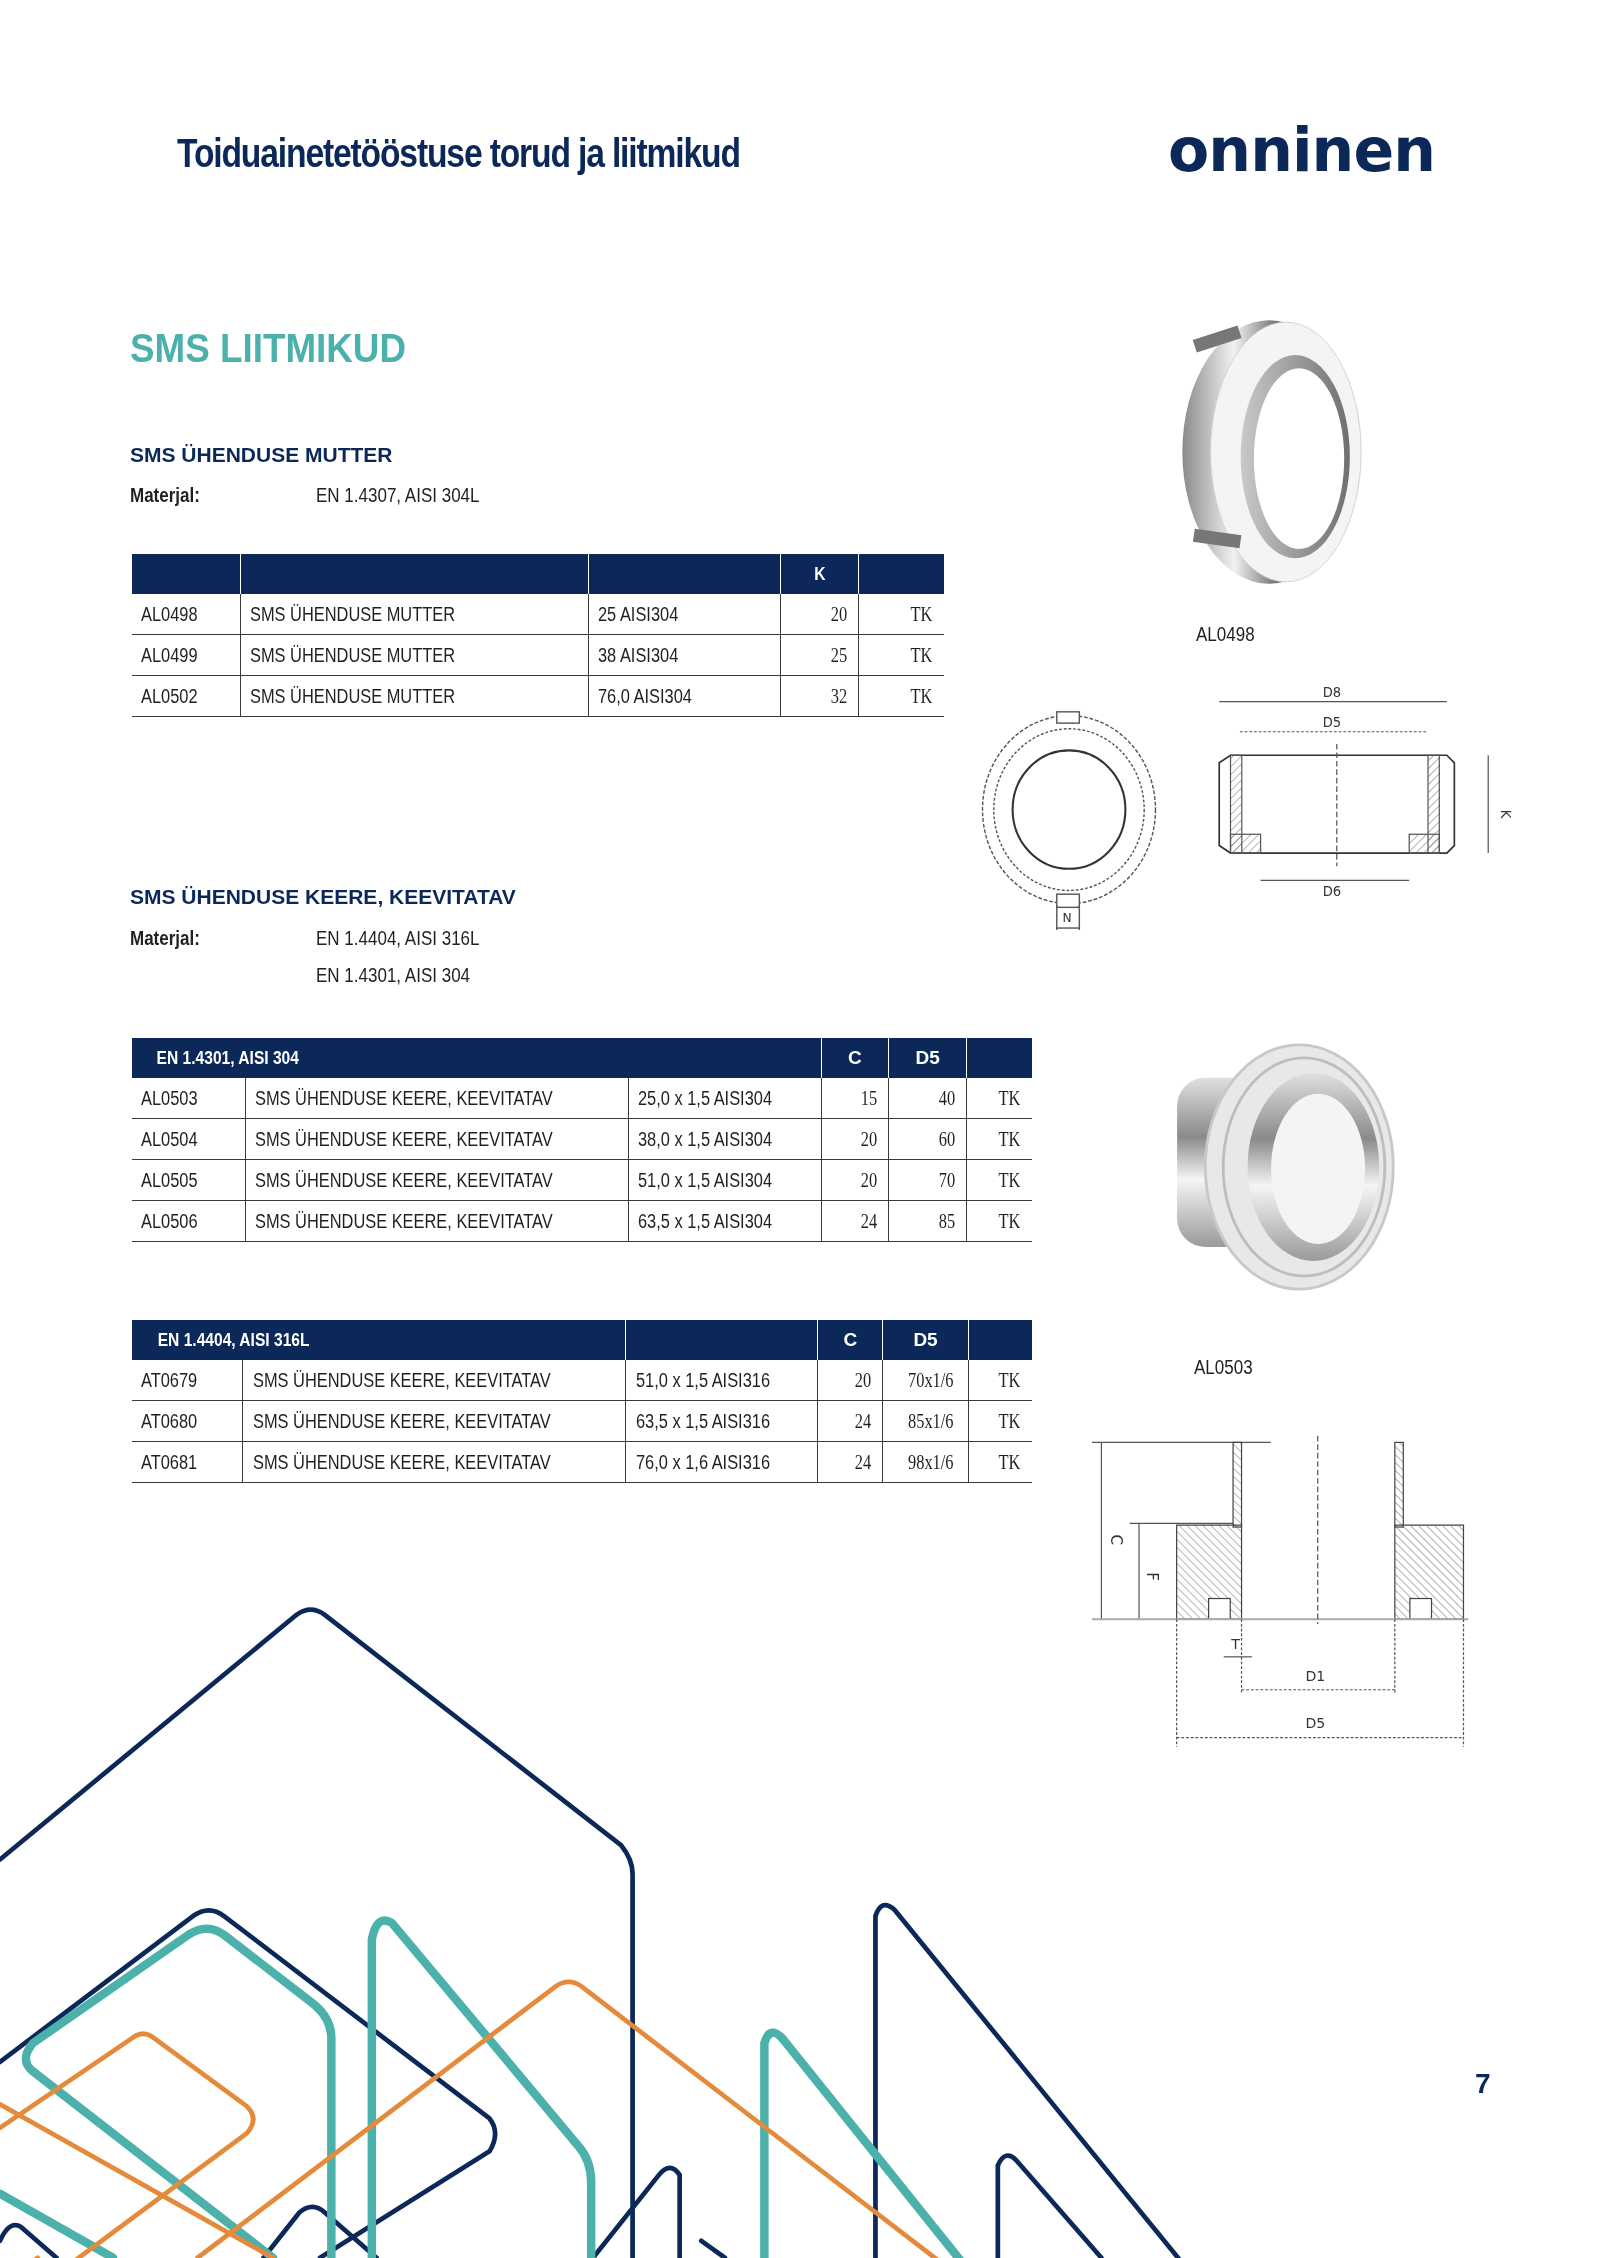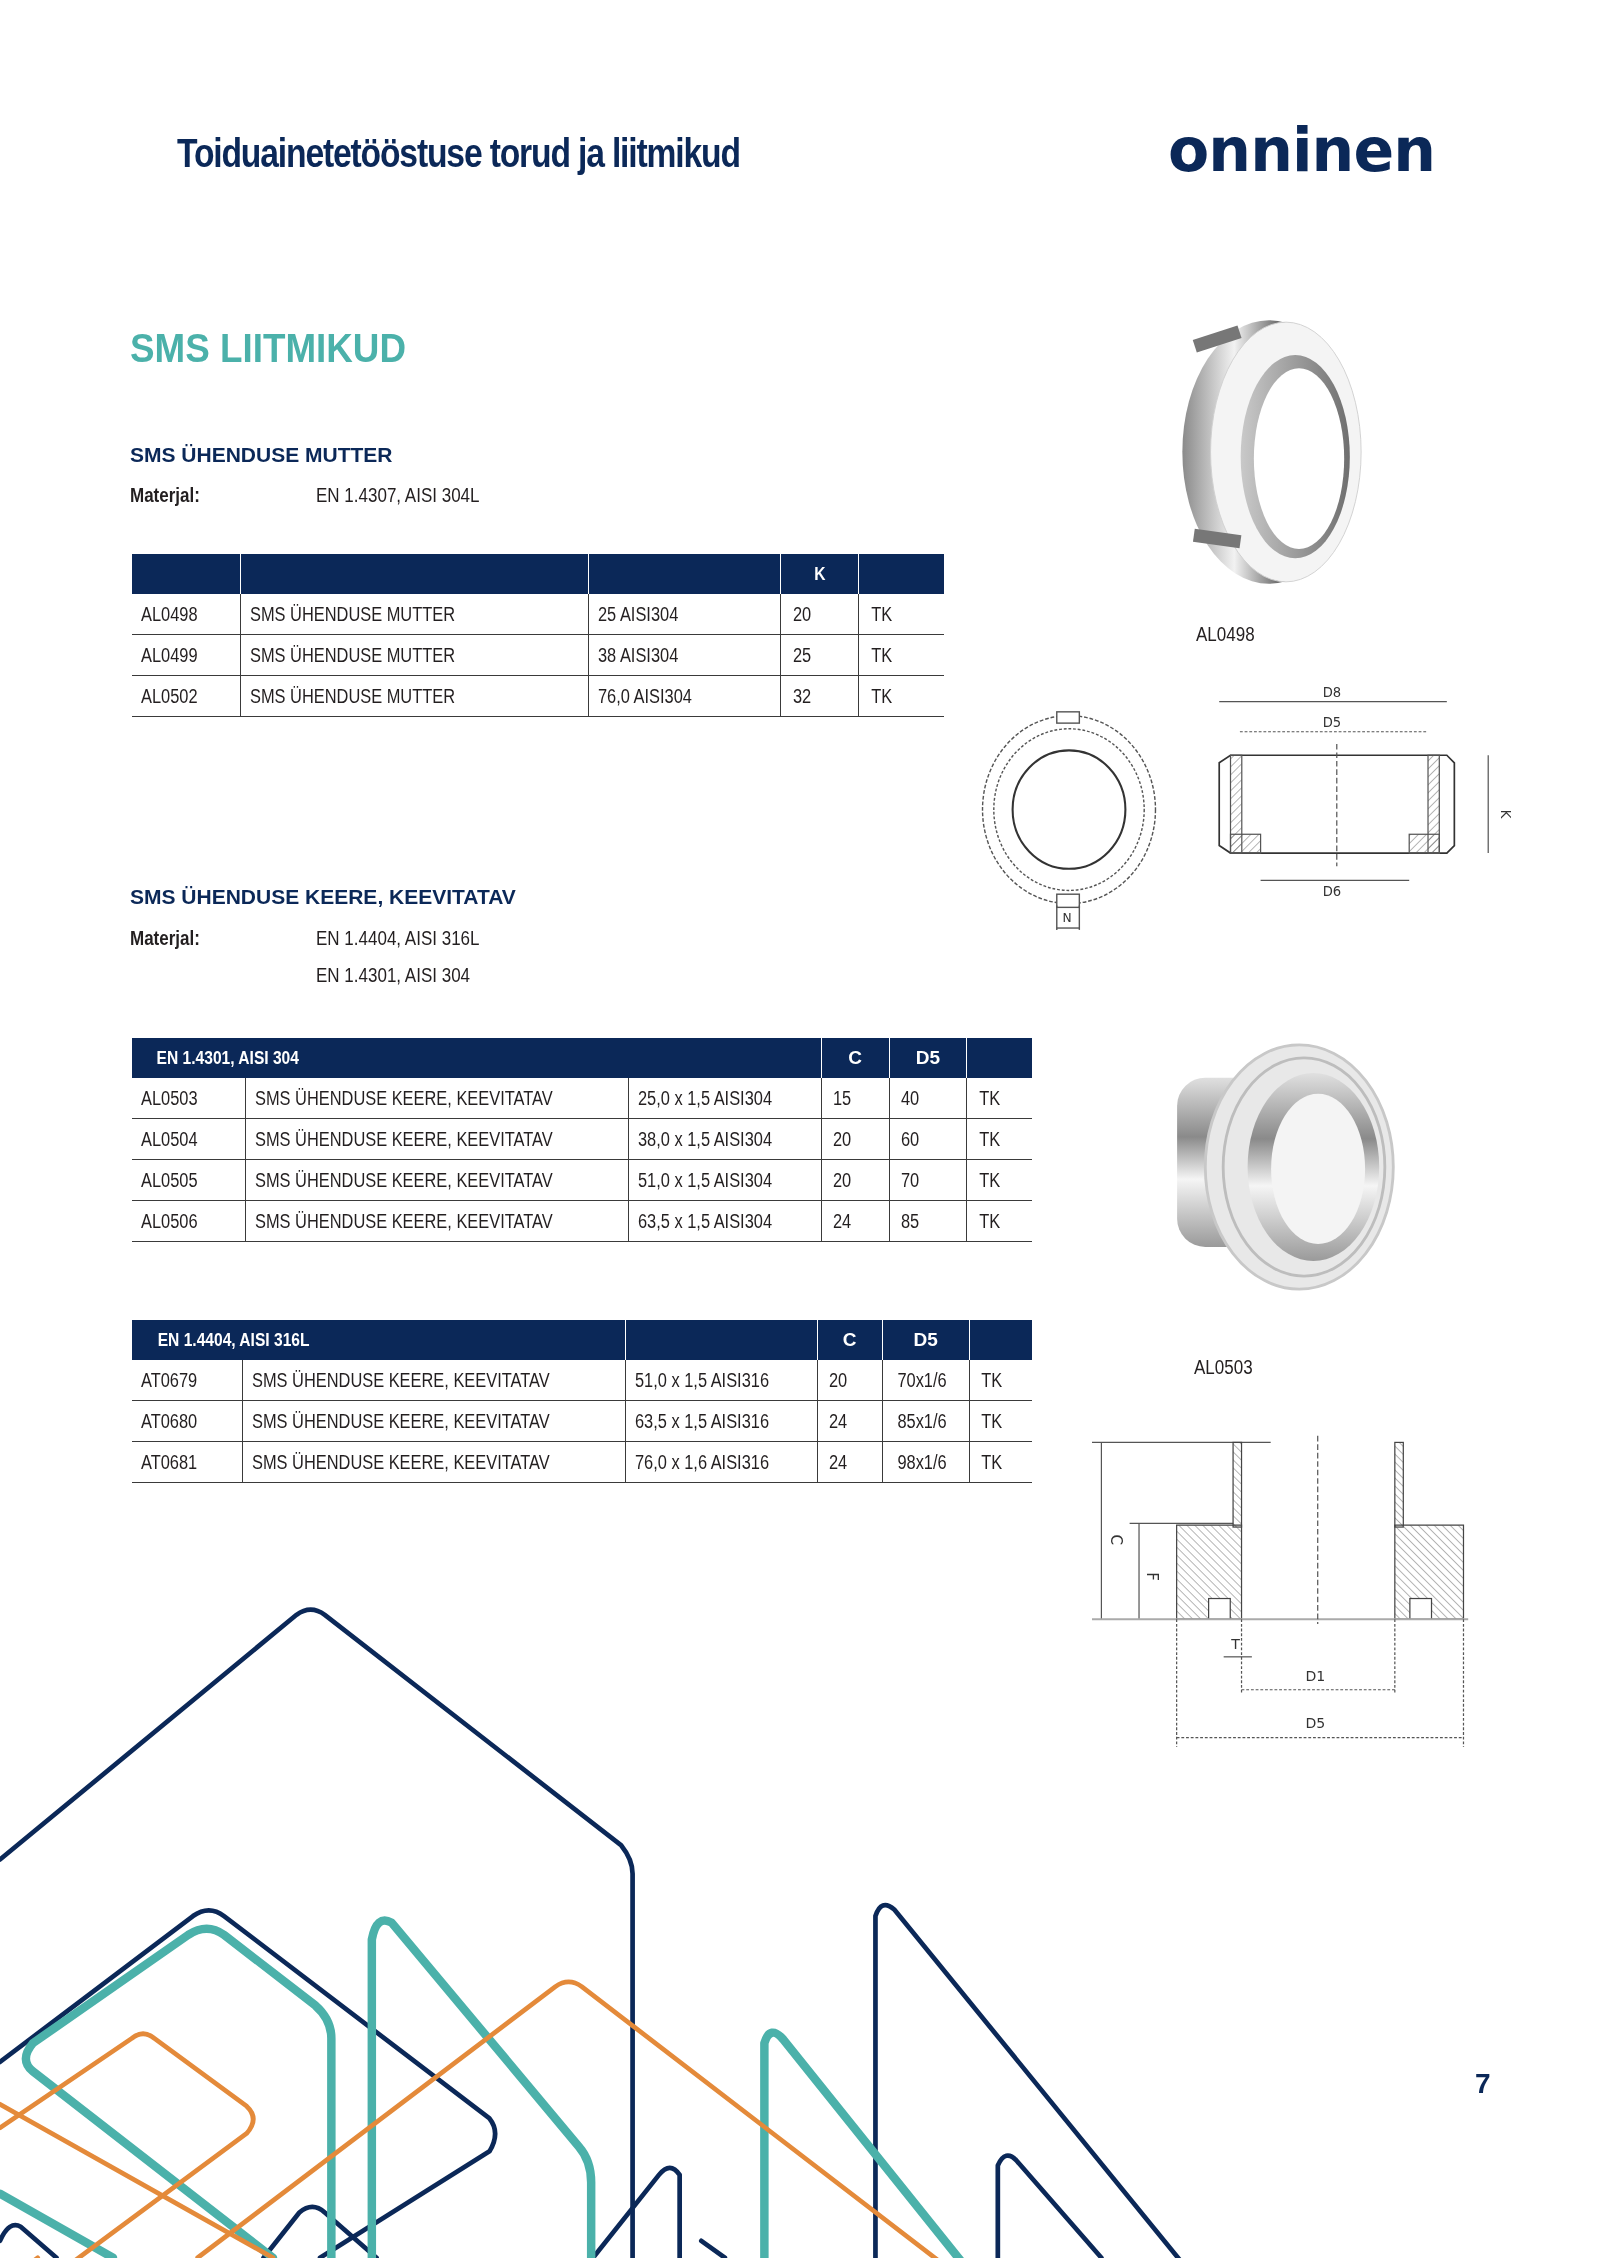--- a/index.html
+++ b/index.html
@@ -17,21 +17,21 @@
   .mat-value { font-size: 20px; color: #231f20; transform: scaleX(0.85); transform-origin: left top; white-space: nowrap; }
 
   table.spec { position: absolute; border-collapse: collapse; font-size: 20px; }
   table.spec th { background: #0b2858; color: #ffffff; font-weight: bold; height: 40px; padding: 0 9.4px;
                   text-align: center; border-left: 1.9px solid #ffffff; font-size: 19px; }
   table.spec th:first-child { border-left: none; }
   table.spec th.lead { text-align: left; }
   table.spec td { height: 40px; padding: 0 9.4px; border-bottom: 1.4px solid #3a3a3a; color: #231f20;
                   white-space: nowrap; }
   table.spec td + td { border-left: 1.4px solid #3a3a3a; }
-  table.spec td.c { text-align: left; }
+  table.spec td.c { text-align: right; font-family: Liberation Serif, serif; }
   .cond { display: inline-block; transform: scaleX(0.82); transform-origin: left center; }
   td.c .cond, th .cond { transform-origin: center center; }
 
   .caption { font-size: 20px; color: #231f20; transform: scaleX(0.85); transform-origin: left top; }
   .page-num { left: 1475px; top: 2068px; font-size: 28px; font-weight: bold; color: #0b2858; }
   .photo { position: absolute; }
 </style>
 </head>
 <body>
 

